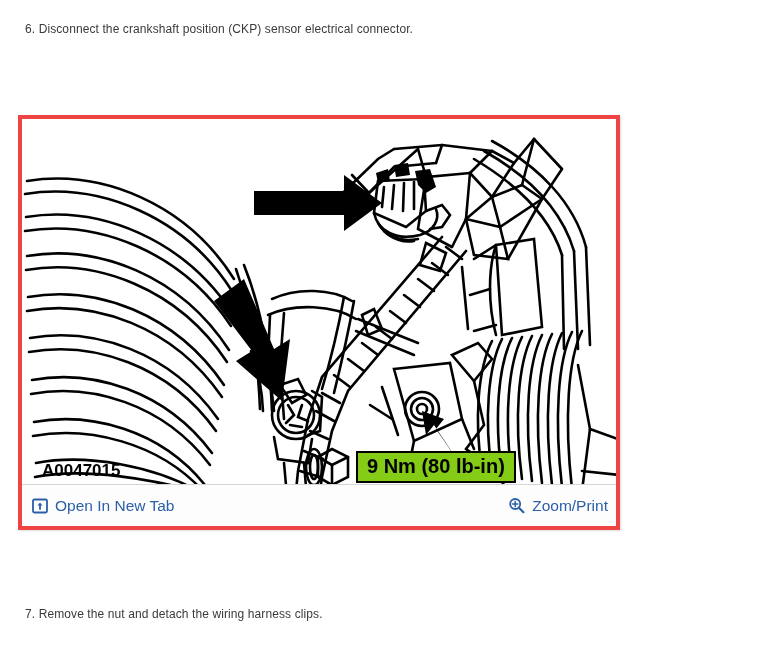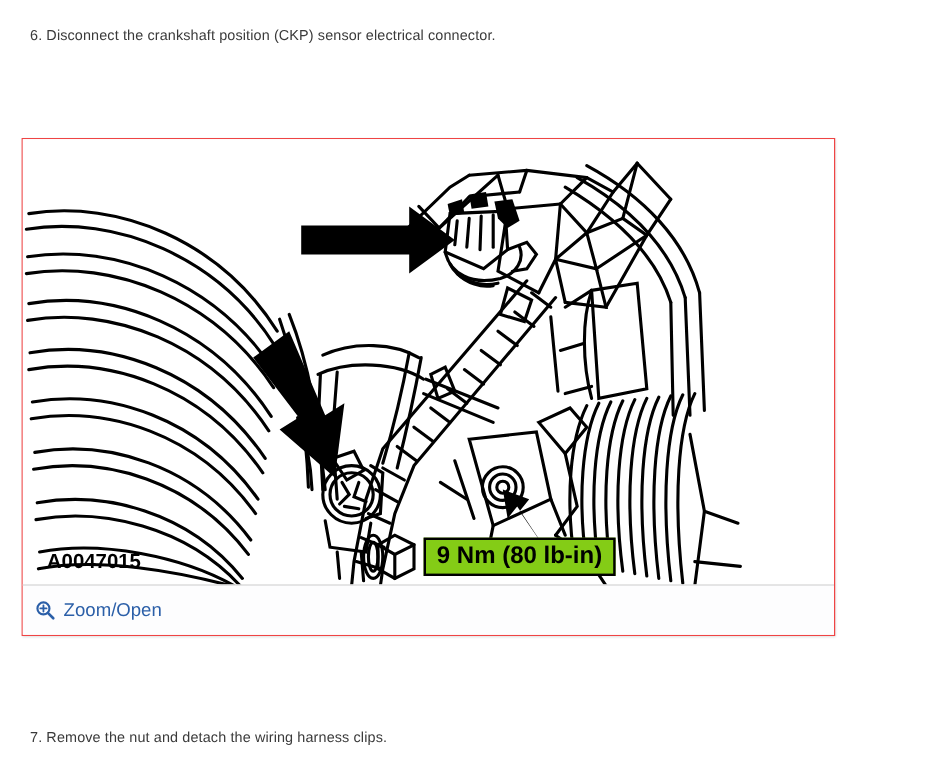--- a/index.html
+++ b/index.html
@@ -25,24 +25,24 @@
     white-space: nowrap;
   }
   #step-6 { top: 22px; }
   #step-7 { top: 607px; text-align: right; }
 
   
   .figure-panel {
     position: absolute;
     left: 18px;
     top: 115px;
-    width: 678px;
+    width: 602px;
     height: 415px;
     background: #ffffff;
-    border: 1px solid #ef4444;
+    border: 4px solid #ef4444;
     box-sizing: border-box;
     box-shadow: 1px 1px 2px rgba(0,0,0,0.14);
   }
 
   .figure-image-area {
     position: relative;
     width: 100%;
     height: 372px;
     overflow: hidden;
     background: #ffffff;
@@ -287,28 +287,38 @@
       </g>
     </svg>
 
     <div class="figure-id">A0047015</div>
 
     <div class="torque-box">9 Nm (80 lb-in)</div>
   </div>
 
   <div class="figure-toolbar">
 
+    <a class="tb-link" href="#">
+      <span class="tb-icon">
+        <svg width="16" height="16" viewBox="0 0 16 16" aria-hidden="true">
+          <rect x="1" y="1.5" width="14" height="13" rx="1.5" fill="none" stroke="#2b5fa8" stroke-width="1.8"></rect>
+          <path d="M8 11 L8 6.2" stroke="#2b5fa8" stroke-width="1.8" stroke-linecap="round"></path>
+          <path d="M5.4 7.6 L8 4.8 L10.6 7.6 Z" fill="#2b5fa8"></path>
+        </svg>
+      </span>
+      <span class="label">Open In New Tab</span>
+    </a>
 
     <a class="tb-link" href="#">
       <span class="tb-icon">
         <svg width="17" height="17" viewBox="0 0 17 17" aria-hidden="true">
           <circle cx="7.2" cy="7" r="5" fill="none" stroke="#2b5fa8" stroke-width="1.8"></circle>
           <path d="M10.9 10.7 L15.4 15.2" stroke="#2b5fa8" stroke-width="2.2" stroke-linecap="round"></path>
           <path d="M7.2 4.4 L7.2 9.6 M4.6 7 L9.8 7" stroke="#2b5fa8" stroke-width="1.5" stroke-linecap="round"></path>
         </svg>
       </span>
-      <span class="label">Zoom/Open</span>
+      <span class="label">Zoom/Print</span>
     </a>
 
   </div>
 </div>
 
 <div class="step-text" id="step-7">7. Remove the nut and detach the wiring harness clips.</div>
 
 </body></html>

